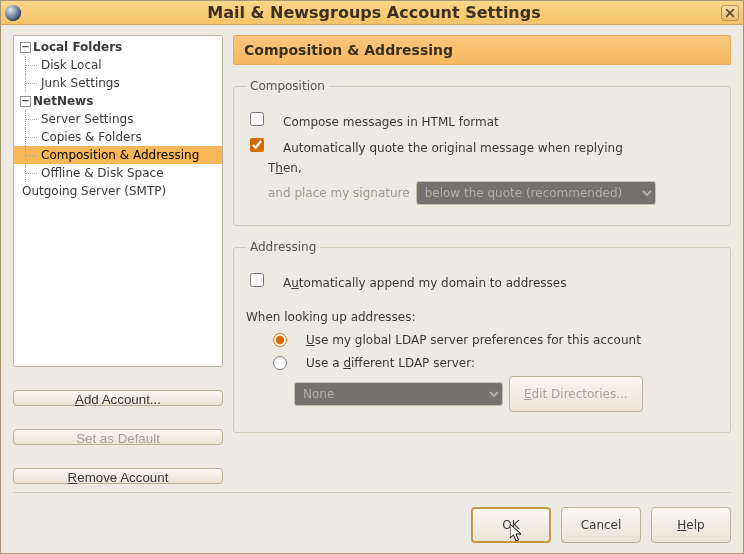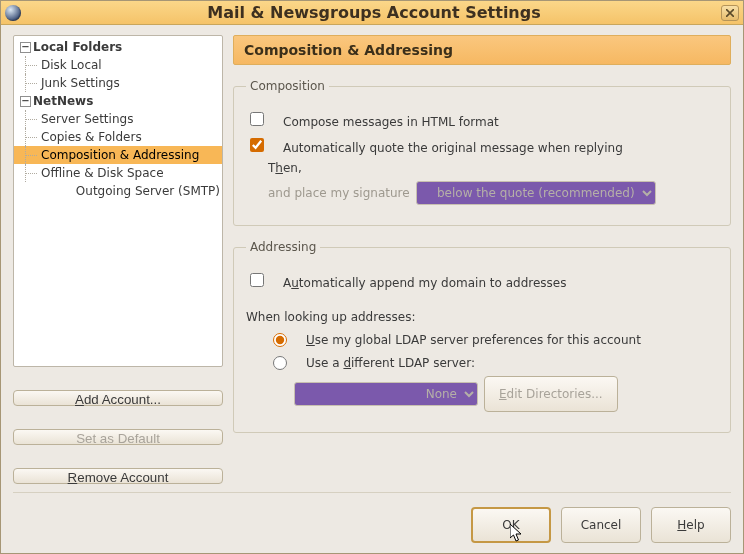--- a/index.html
+++ b/index.html
@@ -170,23 +170,22 @@
   select.combo {
     height: 24px;
     background: #fff;
     border: 1px solid #B9B09B;
     border-radius: 3px;
     padding: 0 4px;
     font-family: inherit;
     font-size: 12px;
   }
   select.combo:disabled {
-    background: #4c1d95;
+    background: #404040;
     color: #9e998f;
-    text-align: right;
   }
   .btn {
     height: 36px;
     min-width: 80px;
     padding: 0 14px;
     background: linear-gradient(to bottom,#FBF8F3,#EAE3D6);
     border: 1px solid #BBB199;
     border-radius: 4px;
     color: #3a3a3a;
     cursor: pointer;
@@ -259,21 +258,21 @@
           </div>
           <div class="tree-node selected">
             <span class="subline"></span>
             <span>Composition &amp; Addressing</span>
           </div>
           <div class="tree-node">
             <span class="subline"></span>
             <span>Offline &amp; Disk Space</span>
           </div>
 
-          <div class="tree-node" style="padding-left:8px;justify-content:flex-end;">
+          <div class="tree-node" style="padding-left:8px;">
             <span>Outgoing Server (SMTP)</span>
           </div>
         </div>
 
         <button class="left-btn">
           <span class="u">A</span><span>dd</span>
           
           <span> Account...</span>
         </button>
         <button class="left-btn disabled" disabled="">Set as Default</button>
@@ -344,21 +343,21 @@
           <div class="row indent">
             <label class="cb">
               <input type="radio" name="ldap" style="">
               <span>
                 <span>Use a </span><span class="u">d</span><span>ifferent LDAP server:</span>
               </span>
             </label>
           </div>
 
           <div class="row" style="margin-left:48px;">
-            <select class="combo" style="width:184px;" disabled="">
+            <select class="combo" style="width:209px;" disabled="">
               <option>None</option>
             </select>
             <button class="btn" disabled="">
               <span class="u">E</span><span>dit Directories...</span>
             </button>
           </div>
         </fieldset>
 
       </div>
     </div>

